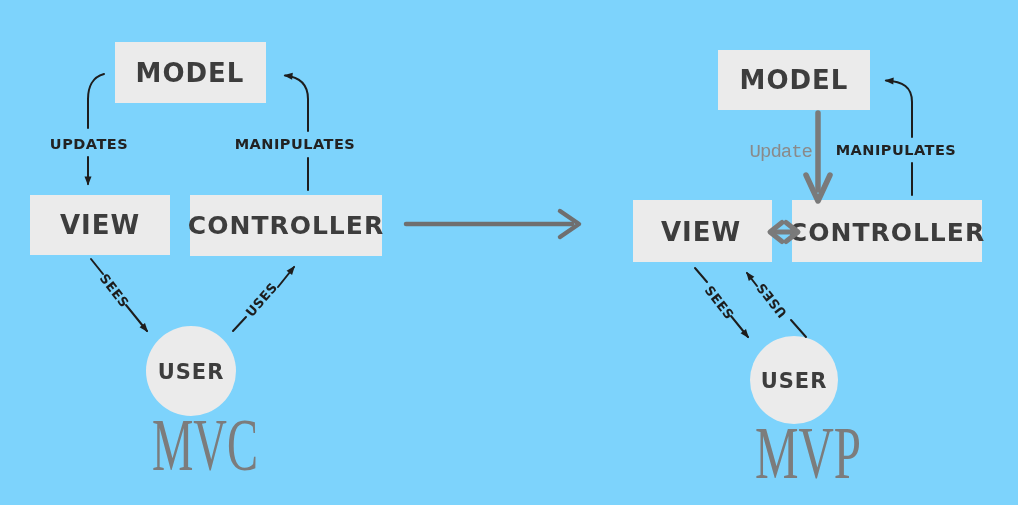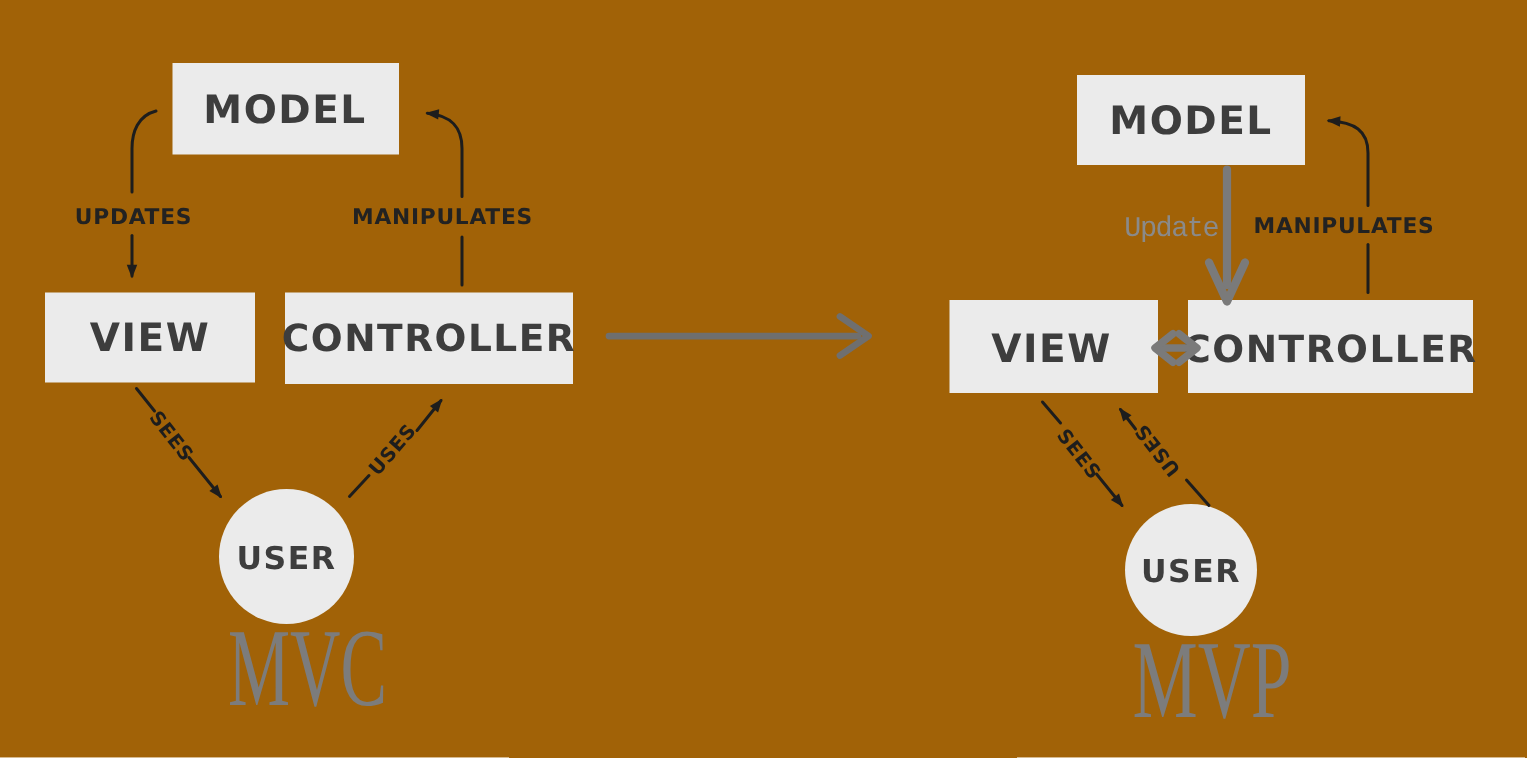--- a/index.html
+++ b/index.html
@@ -1,19 +1,19 @@
 <!DOCTYPE html>
 <html><head>
 <meta charset="utf-8">
 <style>
   html,body{margin:0;padding:0;background:#ffffff;}
   .stage{
     position:relative;
     width:1018px;height:505px;
-    background:#a16207;
+    background:#7dd3fc;
     font-family:"DejaVu Sans", sans-serif;
     overflow:hidden;
   }
   svg{display:block;}
   .node-box{fill:#ebebeb;}
   .node-label{
     font-family:"DejaVu Sans", sans-serif;
     font-weight:bold;
     fill:#3d3d3d;
     letter-spacing:1px;

